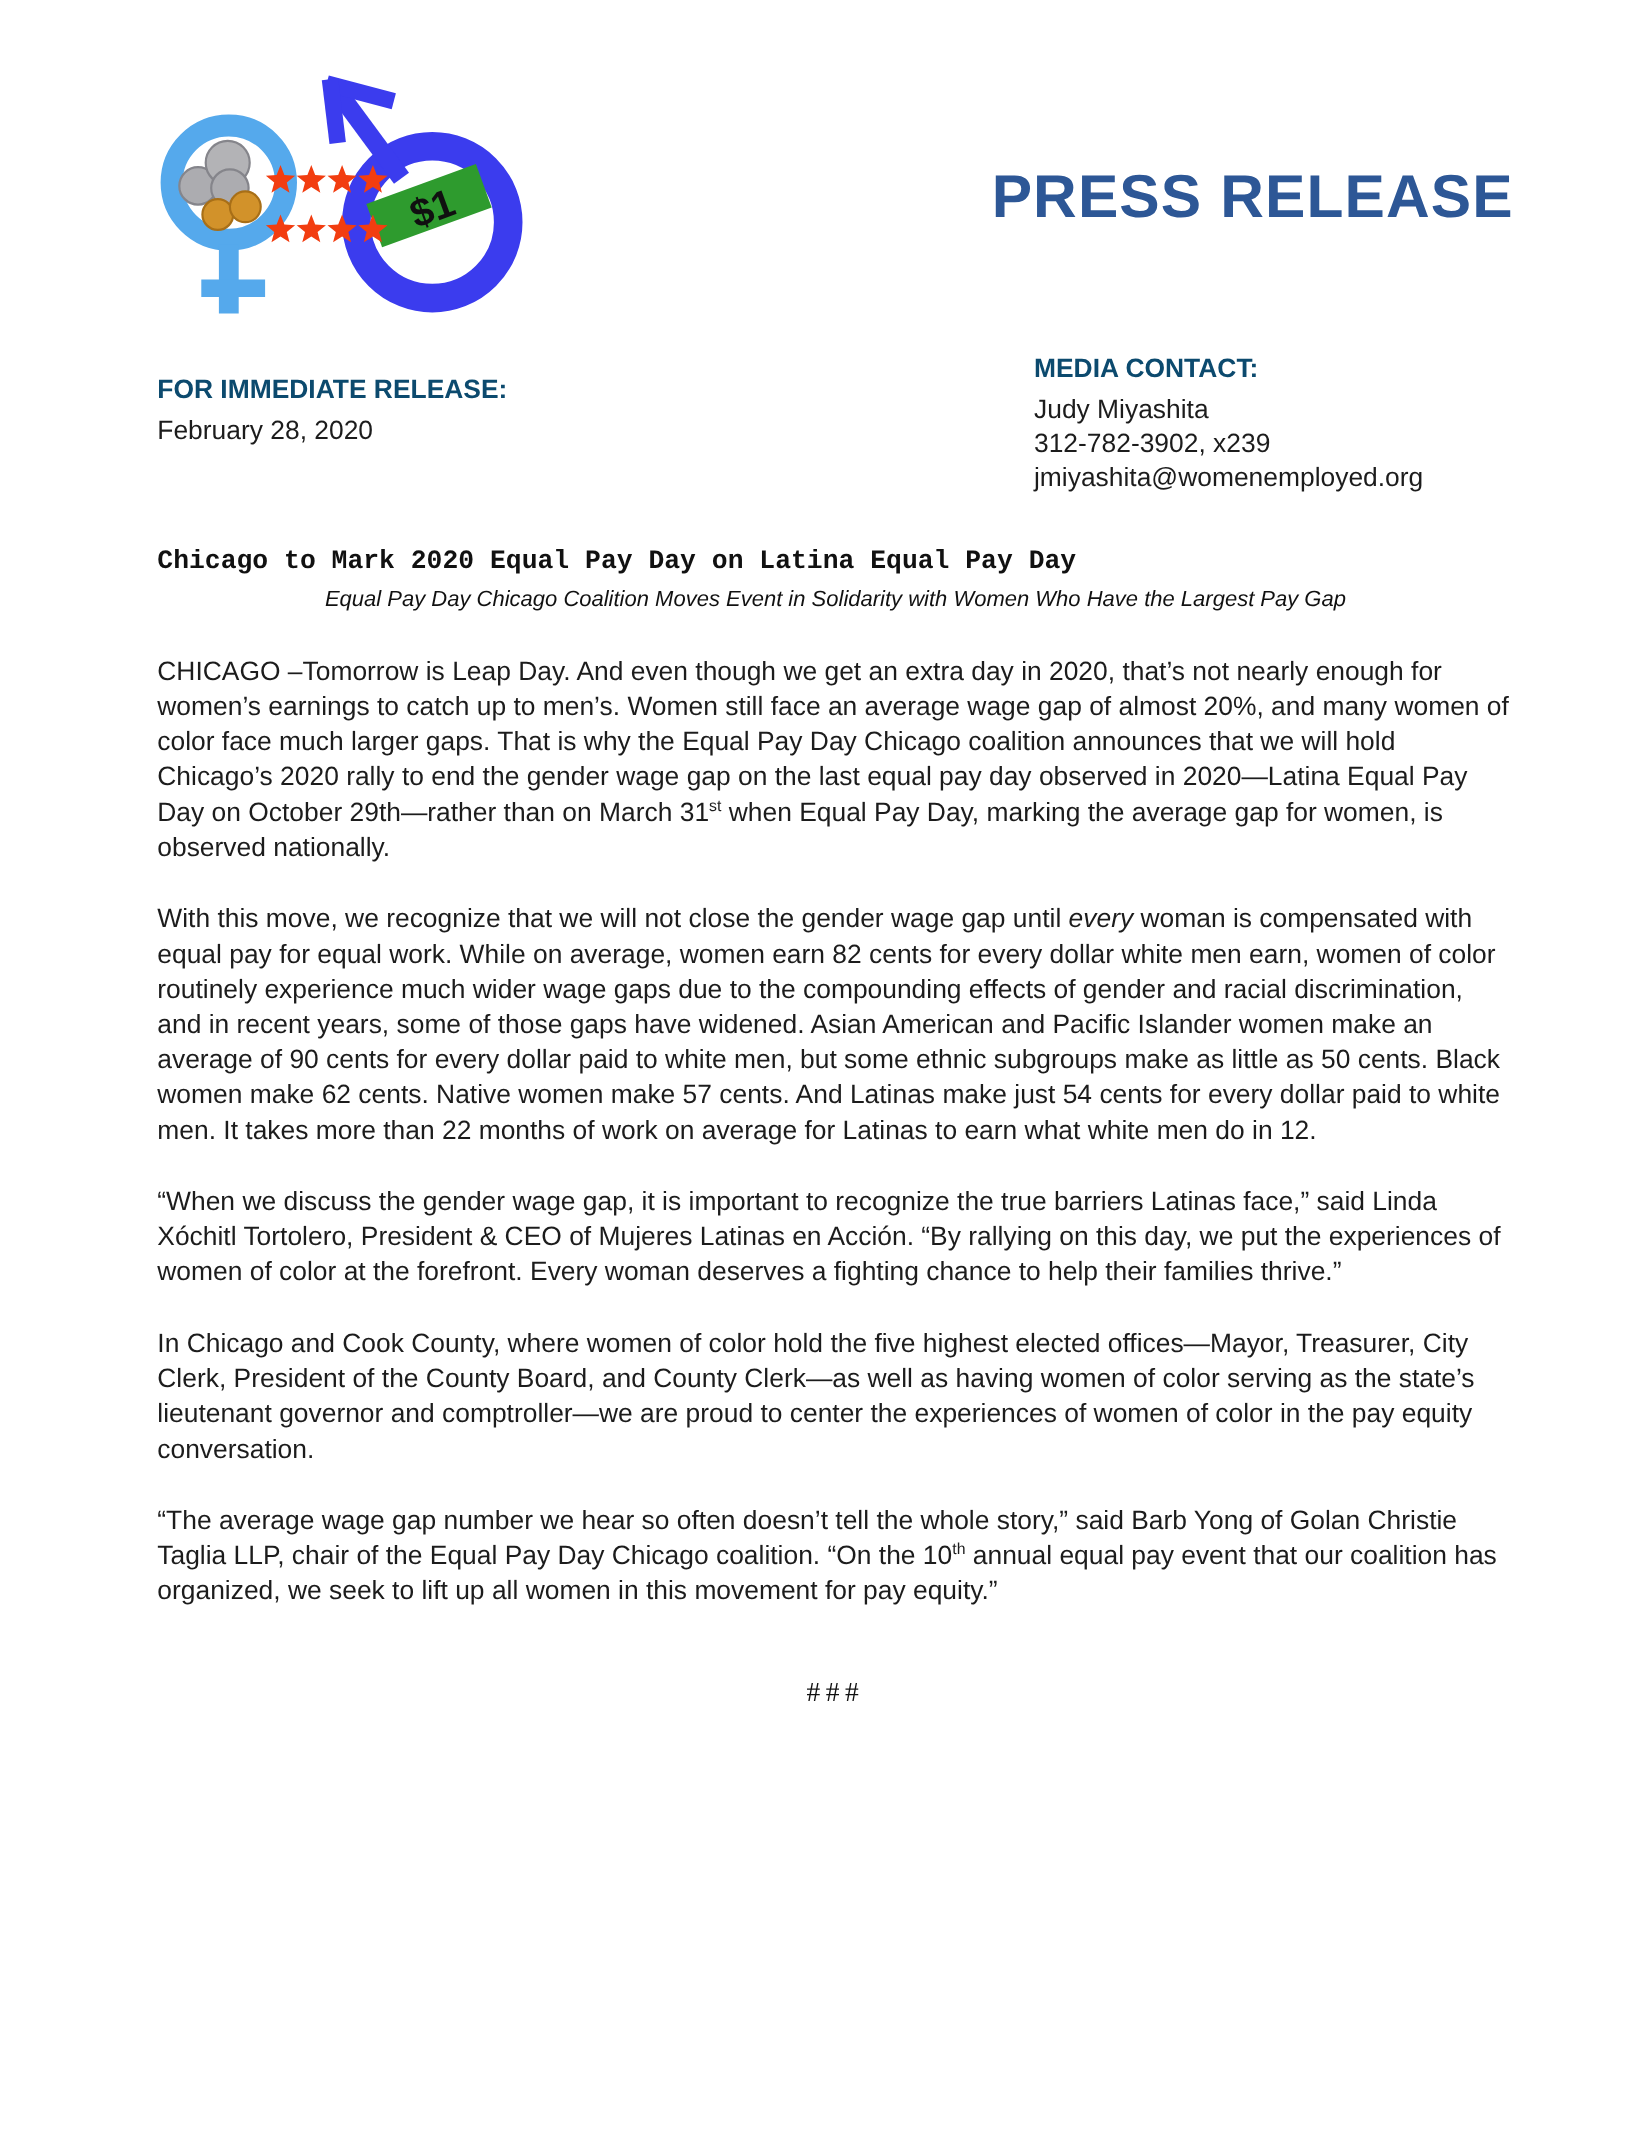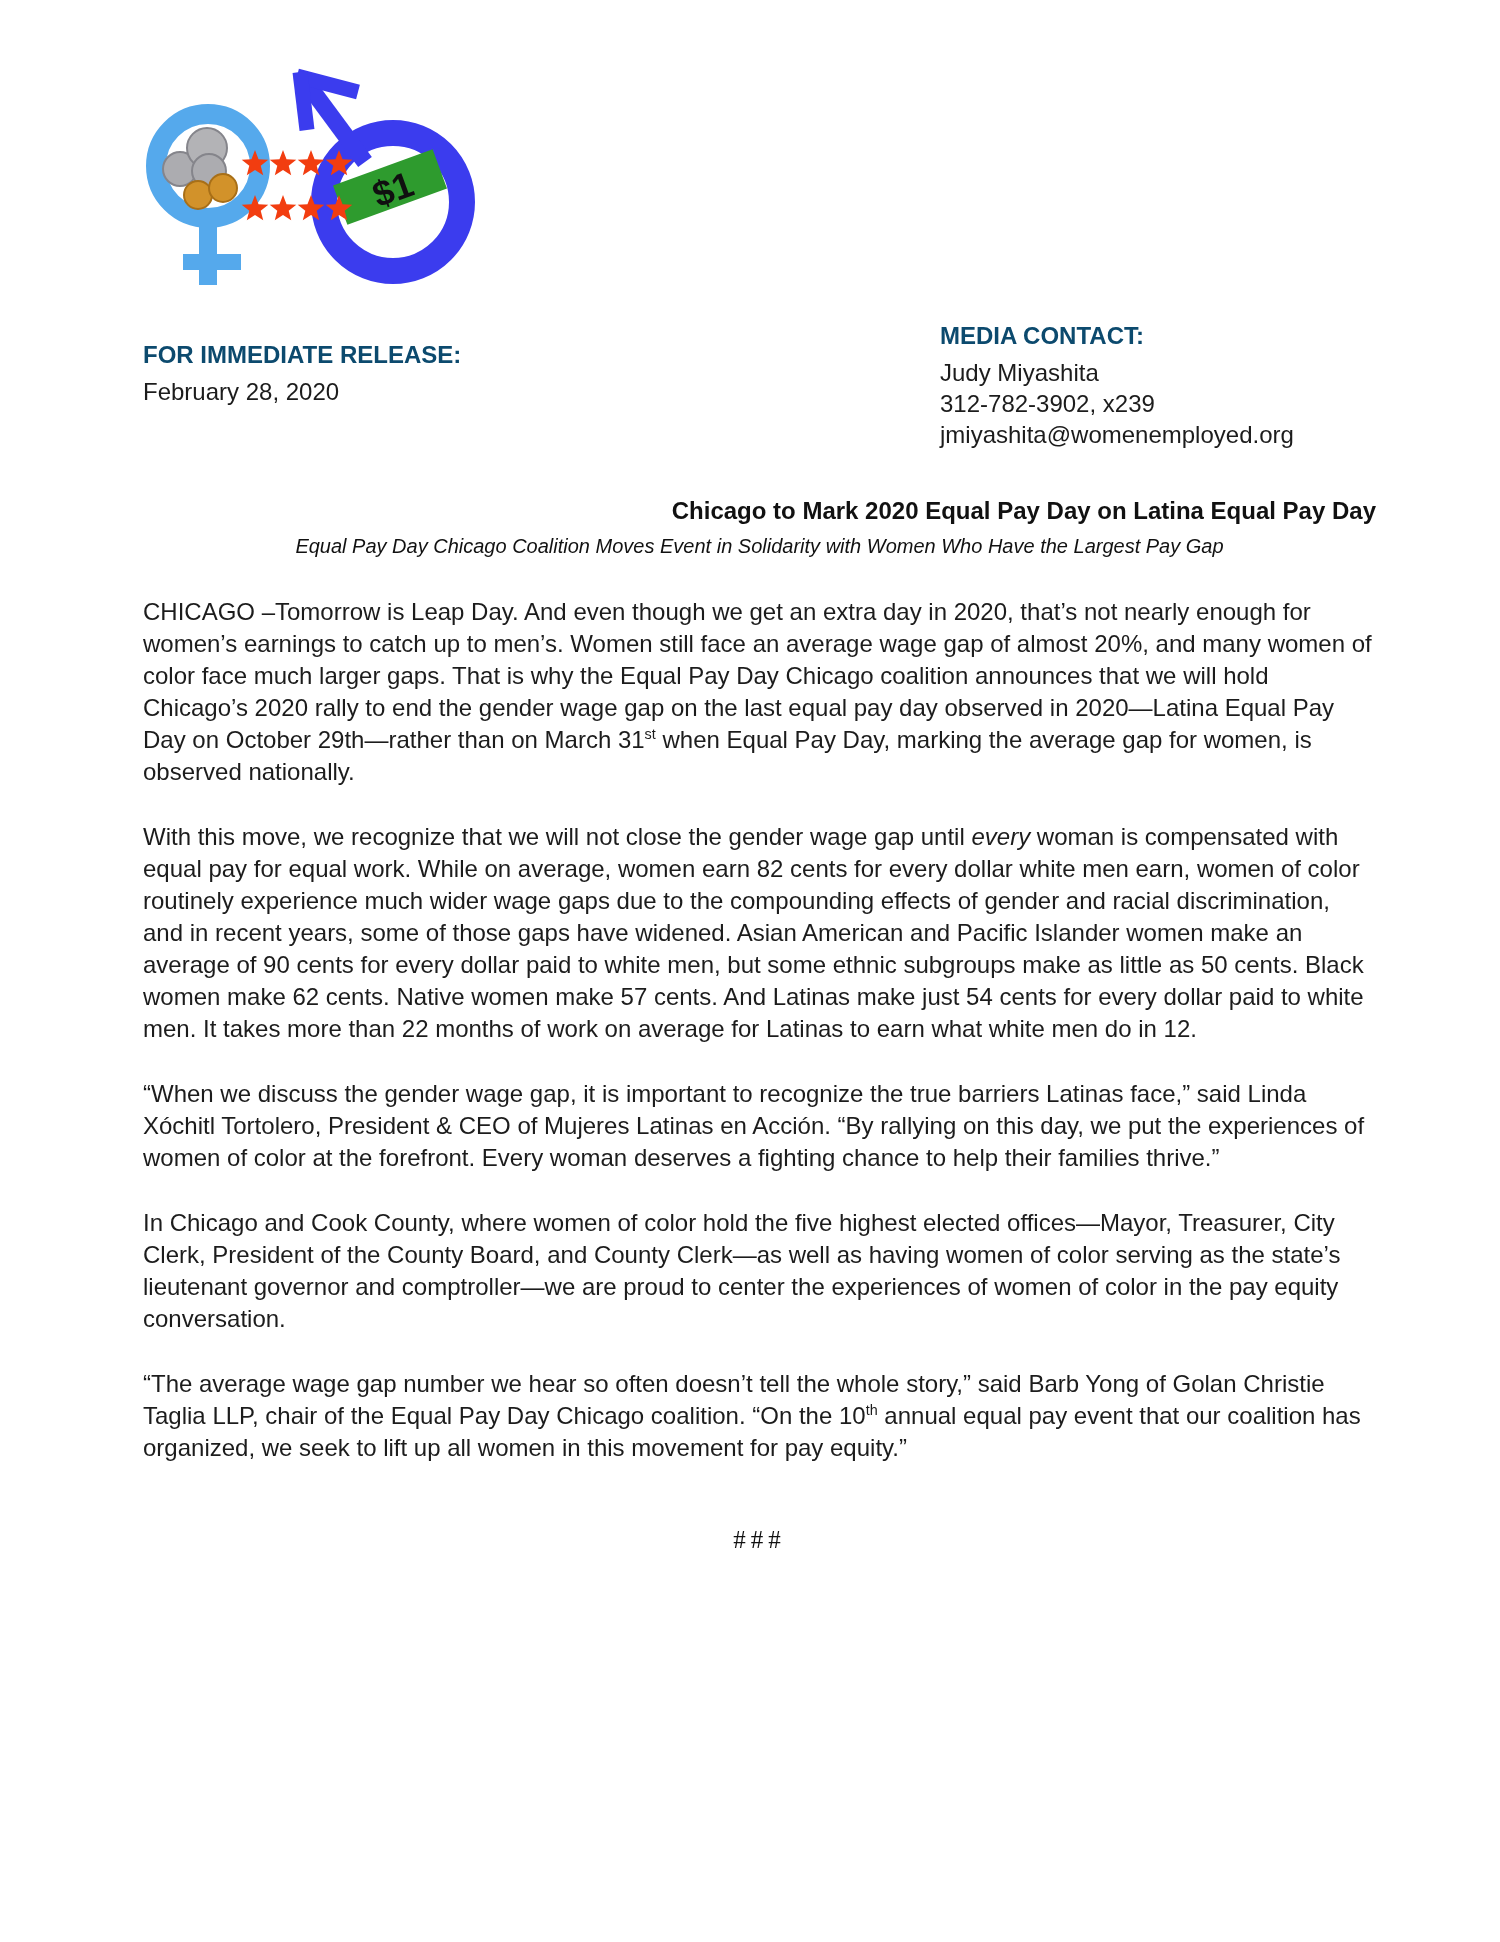--- a/index.html
+++ b/index.html
@@ -22,21 +22,21 @@
     font-weight: bold;
     color: #2d5796;
     letter-spacing: 1px;
     white-space: nowrap;
   }
   .release-info { position: absolute; left: 143px; top: 341px; }
   .media-contact { position: absolute; left: 940px; top: 322px; }
   .info-label { font-size: 24px; font-weight: bold; color: #0c4a6e; margin-bottom: 7px; }
   .info-line { font-size: 24px; line-height: 31px; color: #1c1c1c; }
   .content { position: absolute; left: 143px; top: 497px; width: 1233px; }
-  .headline { margin: 0; font-size: 24px; font-weight: bold; text-align: right; color: #111; }
+  .headline { margin: 0; font-size: 24px; font-weight: bold; text-align: left; color: #111; font-family: Liberation Mono, monospace; }
   .subheadline {
     font-size: 20px;
     font-style: italic;
     text-align: center;
     line-height: 33px;
     margin: 5px auto 0;
     max-width: 990px;
     color: #111;
   }
   .body-paragraph { margin: 33px 0 0; font-size: 24px; line-height: 32px; }
@@ -94,20 +94,21 @@
         <use href="#star" transform="translate(166,112)"></use>
         <use href="#star" transform="translate(194,112)"></use>
         <use href="#star" transform="translate(110,157)"></use>
         <use href="#star" transform="translate(138,157)"></use>
         <use href="#star" transform="translate(166,157)"></use>
         <use href="#star" transform="translate(194,157)"></use>
       </g>
     </svg>
   </div>
 
+  <h1 class="press-release-title">PRESS RELEASE</h1>
 
   <div class="release-info">
     <div class="info-label">FOR IMMEDIATE RELEASE:</div>
     <div class="info-line">February 28, 2020</div>
   </div>
 
   <div class="media-contact">
     <div class="info-label">MEDIA CONTACT:</div>
     <div class="info-line">Judy Miyashita</div>
     <div class="info-line">312-782-3902, x239</div>

